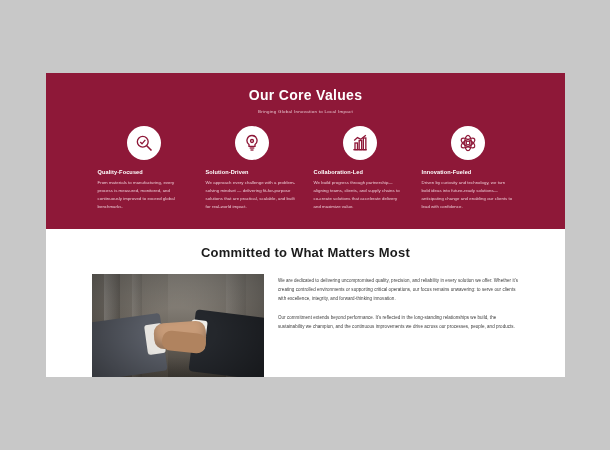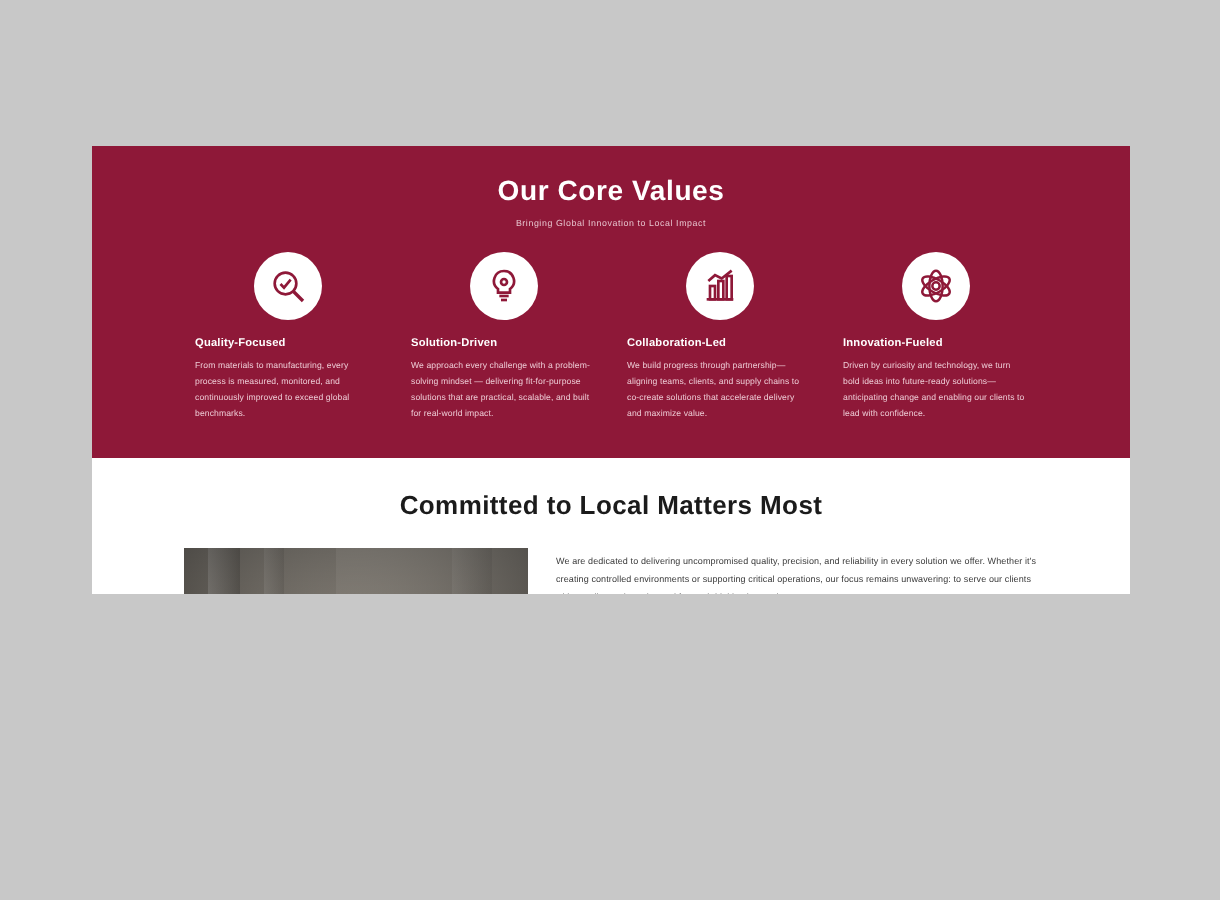--- a/index.html
+++ b/index.html
@@ -12,21 +12,21 @@
     background: #c8c8c8;
     font-family: "Liberation Sans", sans-serif;
     overflow: hidden;
   }
 
   .page {
     position: absolute;
     left: 46px;
     top: 73px;
     width: 519px;
-    height: 224px;
+    height: 304px;
     background: #ffffff;
     overflow: hidden;
   }
 
   
   .values-band {
     background: #8e1838;
     padding: 14px 0 18px 0;
   }
   .values-title {
@@ -283,21 +283,21 @@
           </div>
         </div>
         <div class="value-name">Innovation-Fueled</div>
         <div class="value-desc">Driven by curiosity and technology, we turn bold ideas into future-ready solutions—anticipating change and enabling our clients to lead with confidence.</div>
       </div>
 
     </div>
   </section>
 
   <section class="committed">
-    <h2 class="committed-title">Committed to Local Matters Most</h2>
+    <h2 class="committed-title">Committed to What Matters Most</h2>
 
     <div class="committed-body">
 
       <div class="photo">
         <div class="bg-left"></div>
         <div class="bg-right"></div>
         <div class="pillar p1"></div>
         <div class="pillar p2"></div>
         <div class="pillar p3"></div>
         <div class="sleeve-left"></div>

